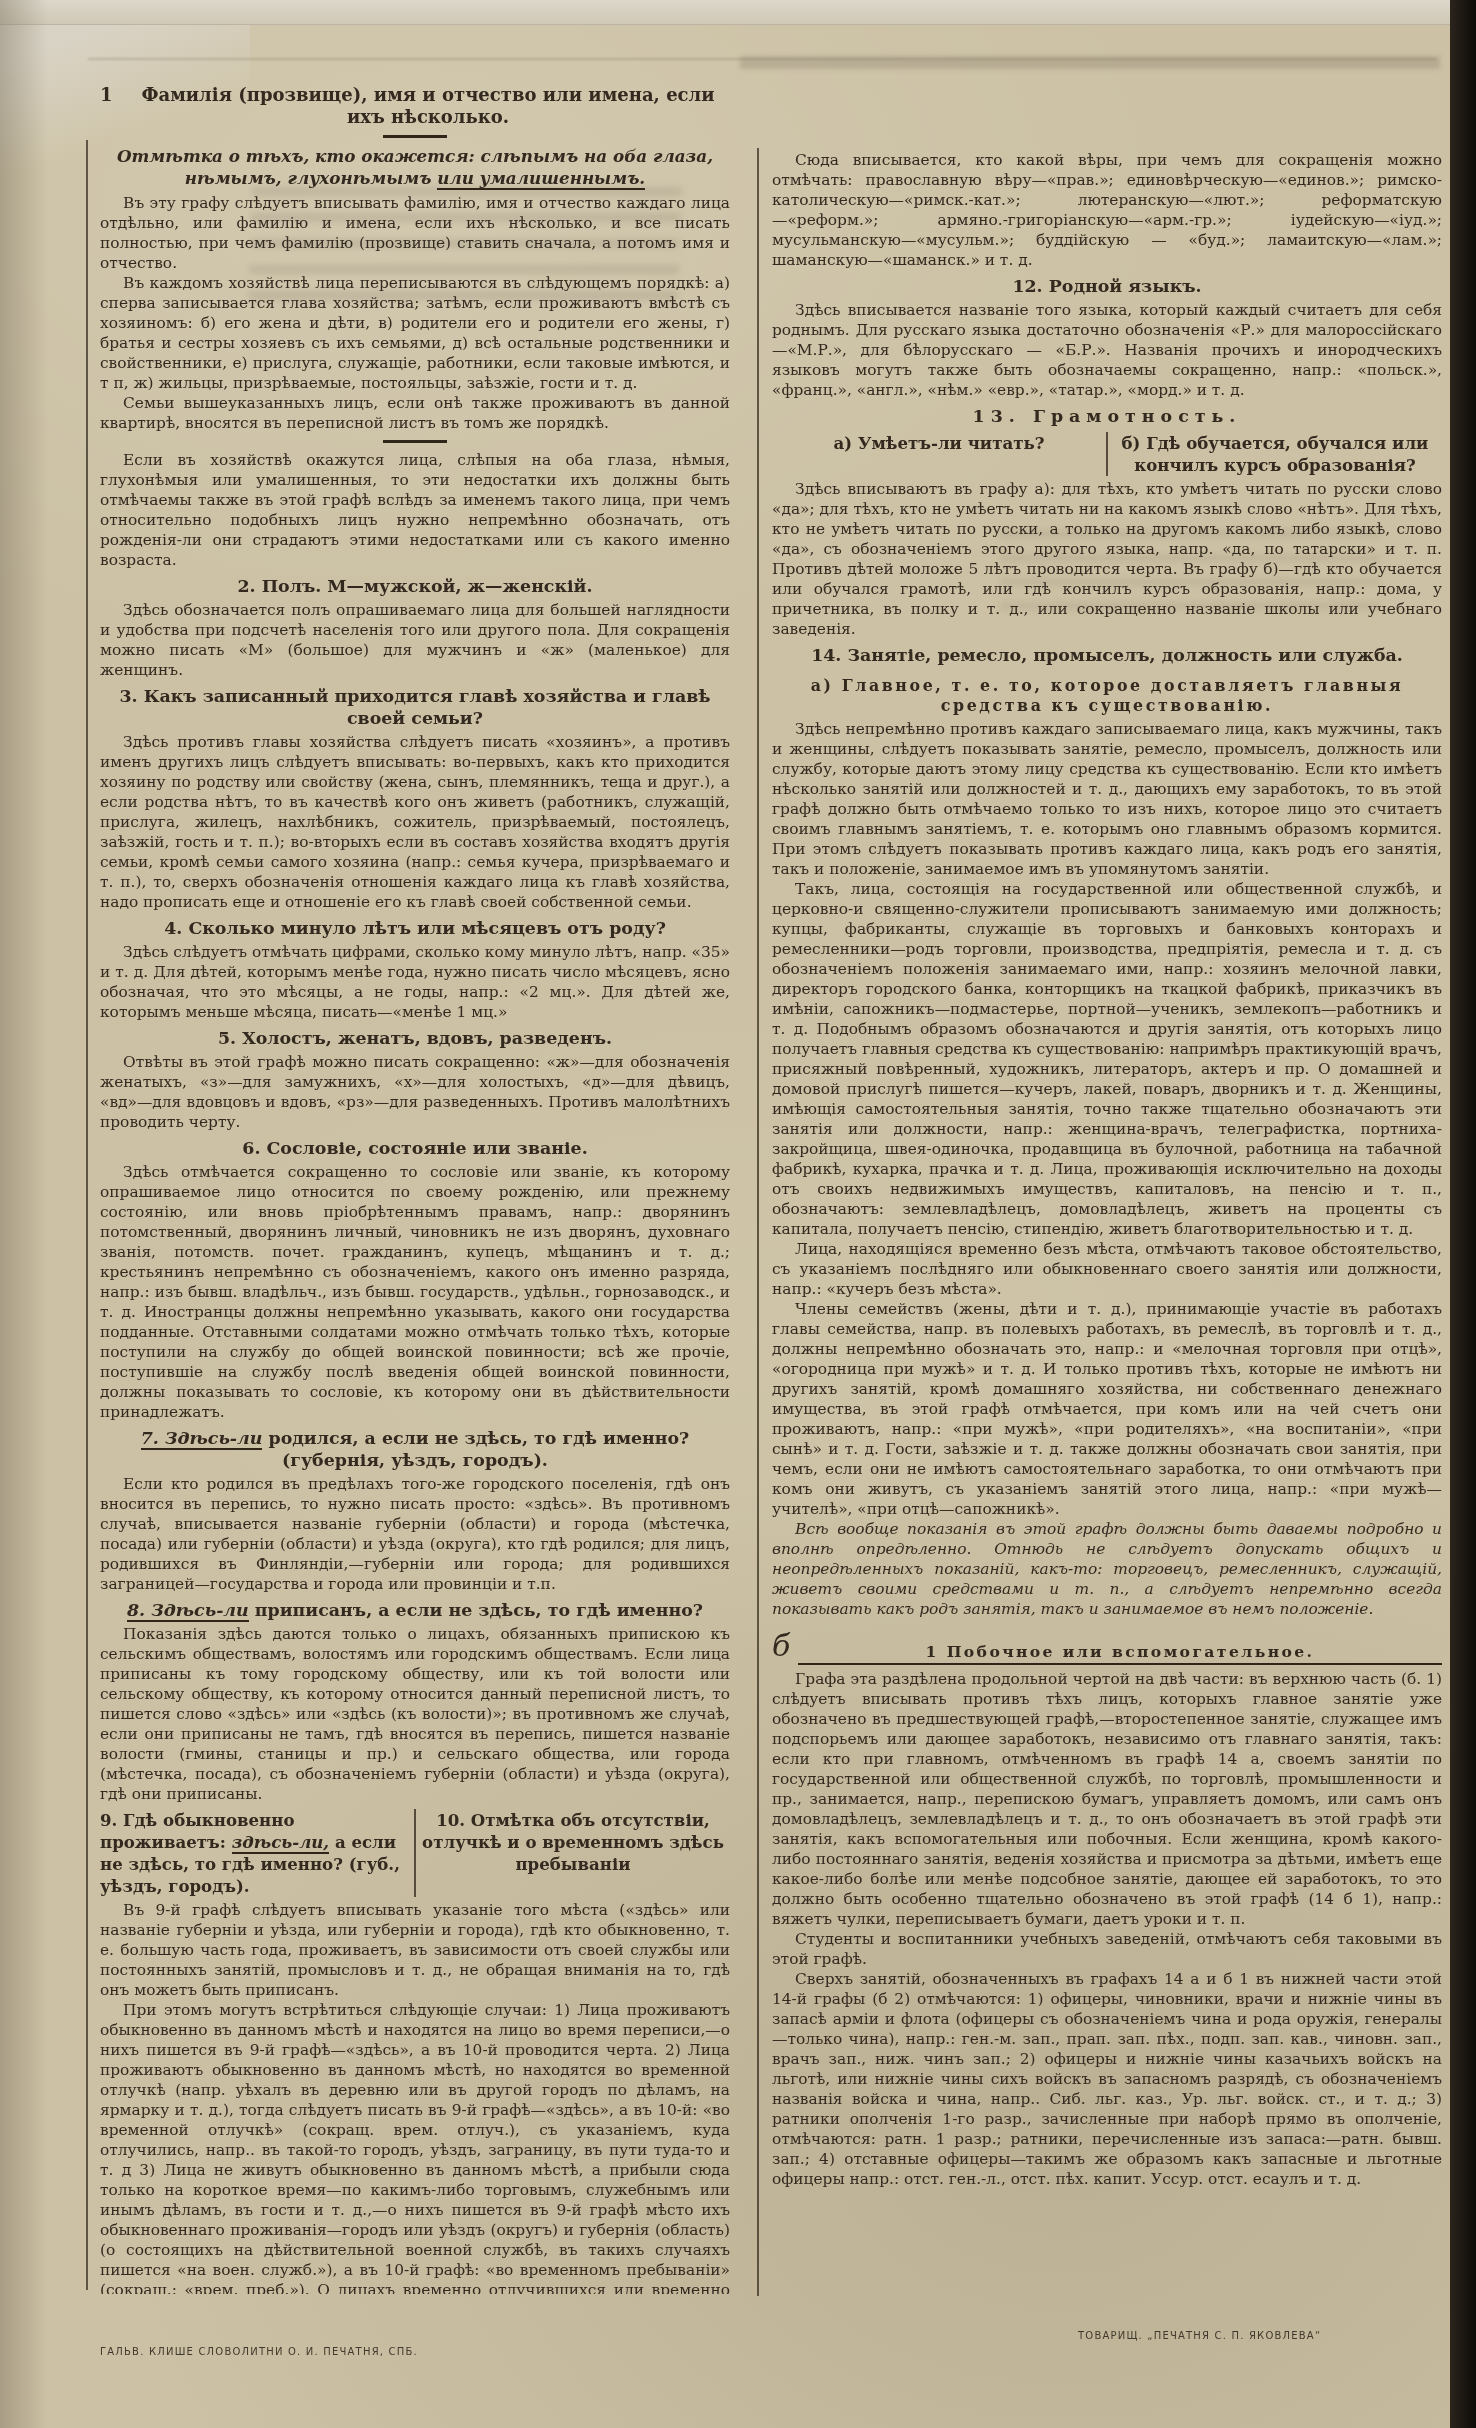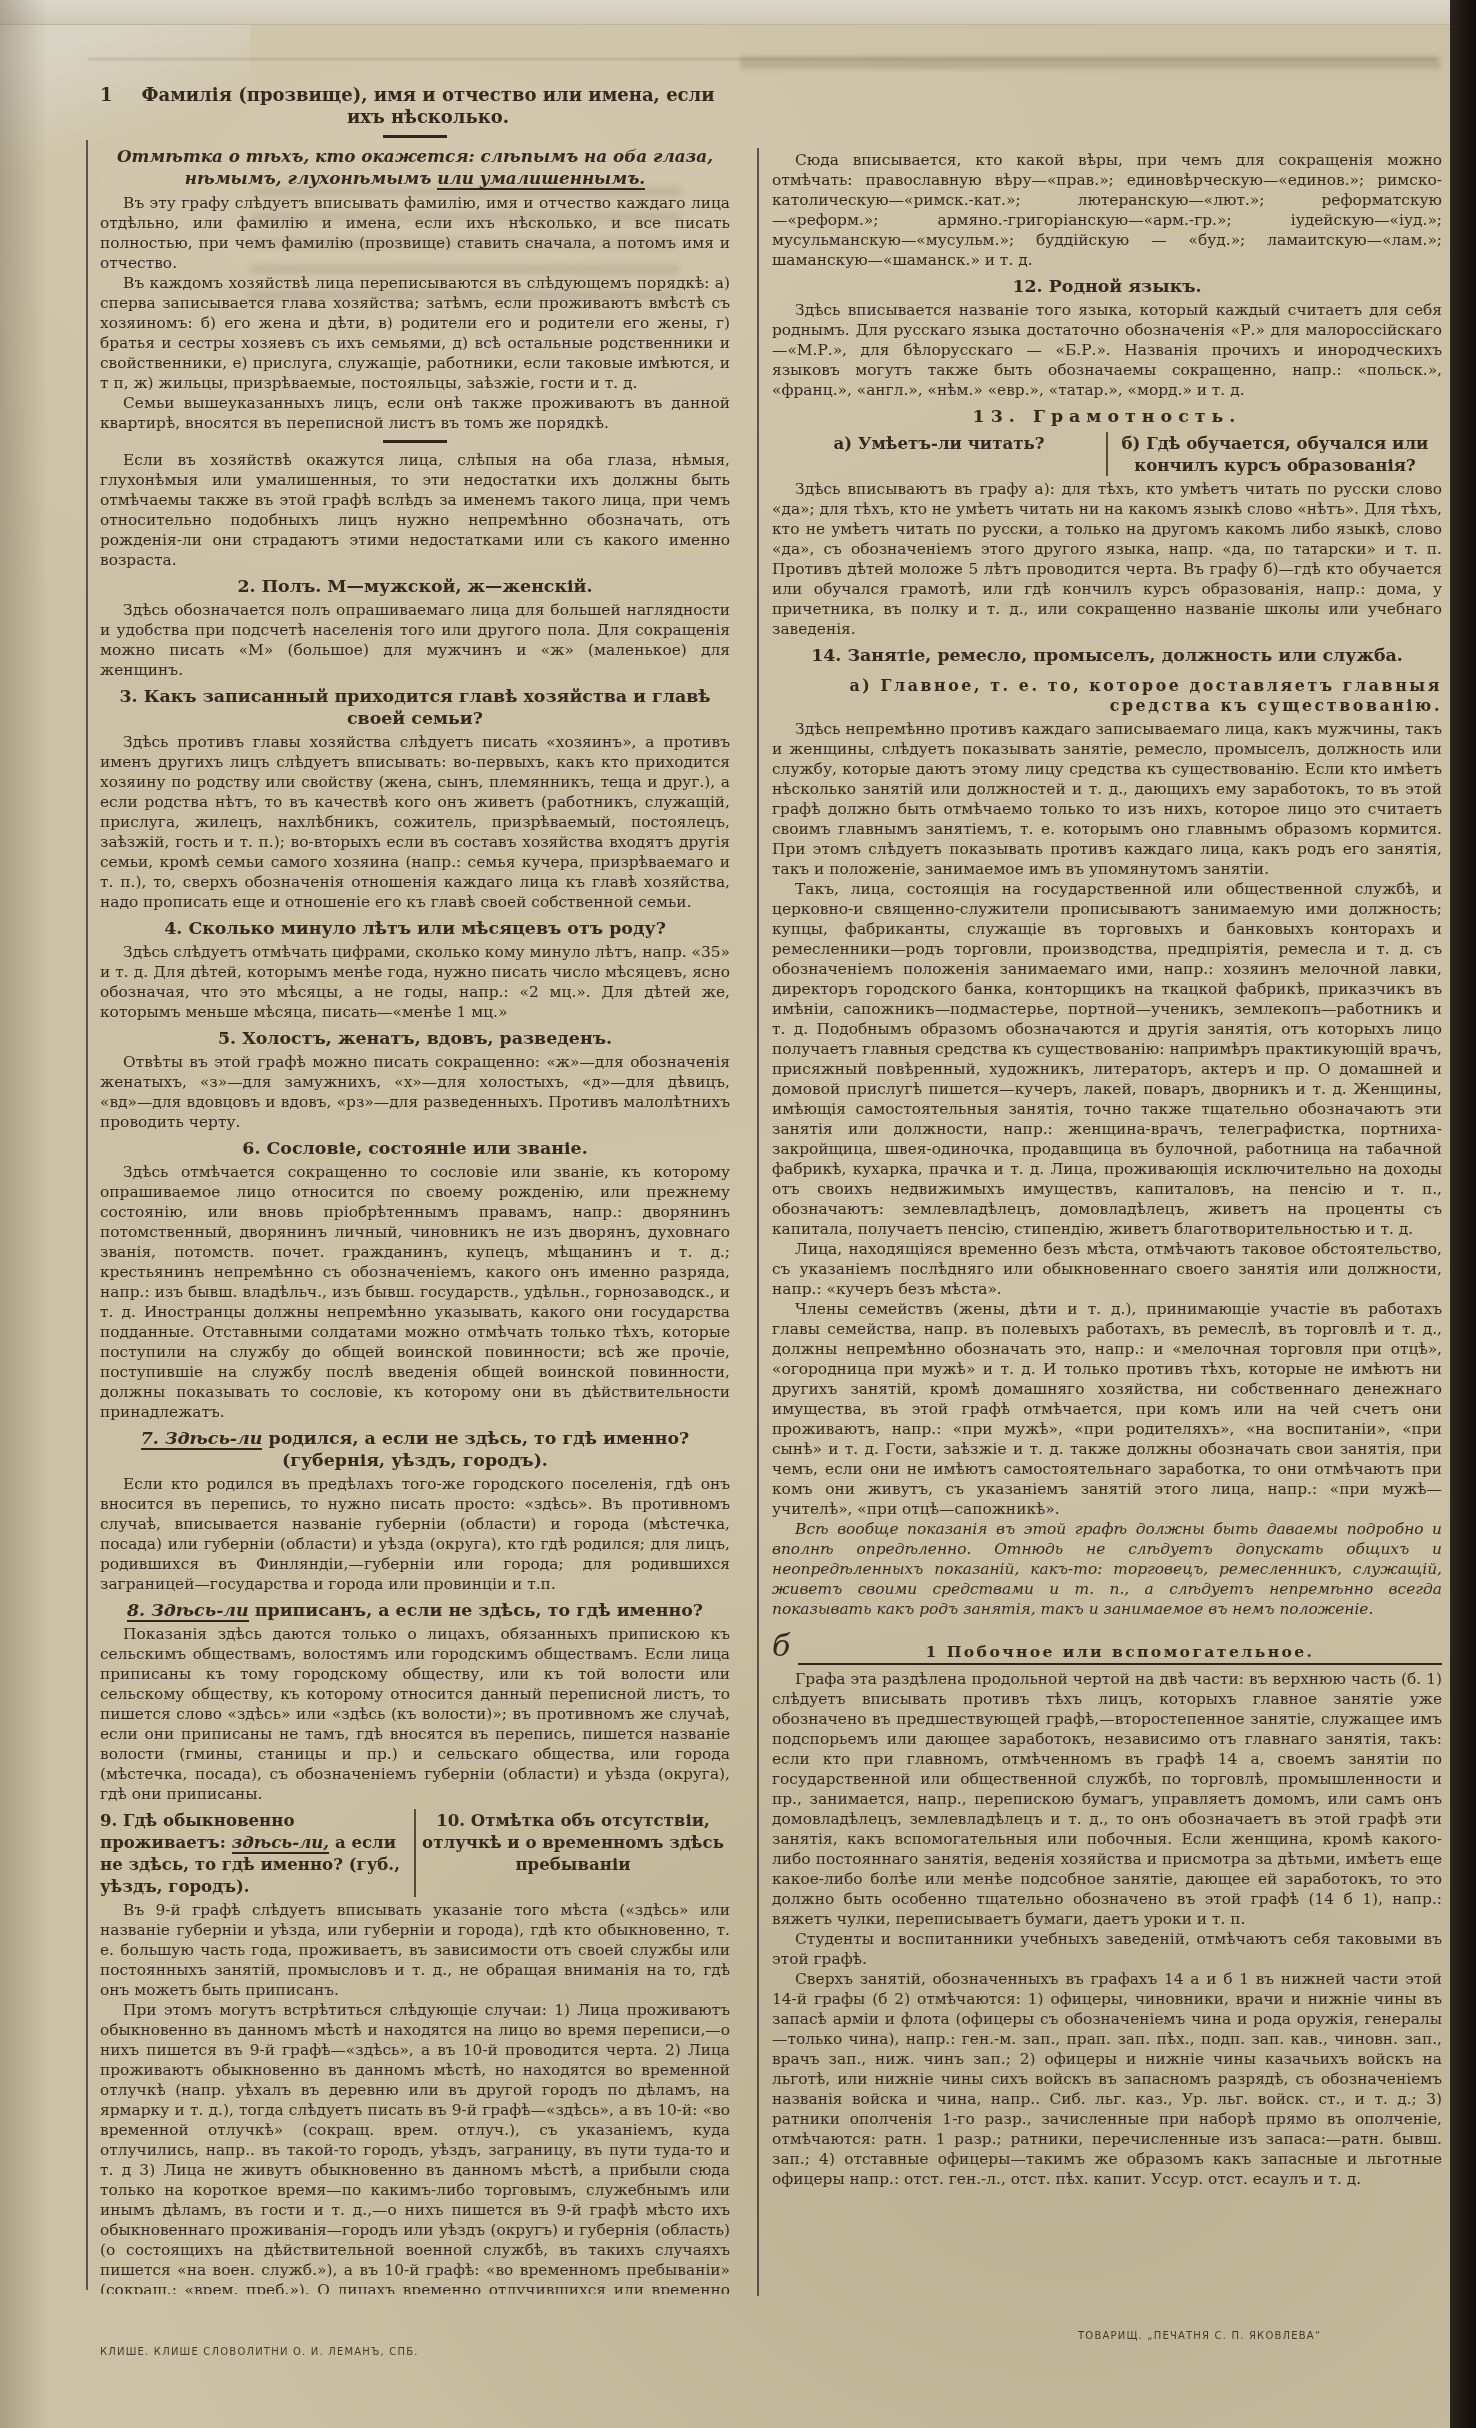--- a/index.html
+++ b/index.html
@@ -49,21 +49,21 @@
   .para{margin:0;text-indent:1.5em;}
   .h{font-weight:bold;text-align:center;text-indent:0;margin:5px 0 3px;font-size:17.4px;line-height:22px;}
   .h-first{font-size:18px;display:flex;align-items:flex-start;margin-top:0;}
   .qnum{flex:0 0 26px;text-align:left;}
   .h-first .htxt{flex:1;text-align:center;}
   .note{font-weight:bold;text-align:center;text-indent:0;font-size:16.8px;line-height:22px;margin:4px 0;font-style:italic;}
   .shortrule{width:64px;height:3px;background:#2f2619;margin:7px auto;}
   .u{border-bottom:2px solid #2f2619;}
   .it{font-style:italic;}
   .h-spread{letter-spacing:6px;}
-  .sub-spread{font-weight:bold;letter-spacing:2.6px;text-align:right;text-indent:0;margin:10px 0 3px;font-size:15.8px;}
+  .sub-spread{font-weight:bold;letter-spacing:2.6px;text-align:center;text-indent:0;margin:10px 0 3px;font-size:15.8px;}
   
   .split2{display:grid;grid-template-columns:1fr 2px 1fr;column-gap:0;margin:5px 0 3px;}
   .split2 .vdiv{background:rgba(58,48,36,.8);}
   .split2 .cell{font-weight:bold;font-size:16.6px;line-height:22px;text-align:left;text-indent:0;}
   .split2 .cell-c{text-align:center;}
   
   .b-block{display:flex;align-items:center;margin:8px 0 4px;}
   .b-label{flex:0 0 26px;font-size:30px;font-style:italic;line-height:30px;text-align:left;}
   .b-items{flex:1;margin-top:13px;}
   .b-item{font-weight:bold;letter-spacing:2.4px;text-align:center;text-indent:0;
@@ -171,17 +171,17 @@
       <div class="b-label">б</div>
       <div class="b-items">
         <div class="b-item b-item-1">1 Побочное или вспомогательное.</div>
       </div>
     </div>
     <p class="para">Графа эта раздѣлена продольной чертой на двѣ части: въ верхнюю часть (б. 1) слѣдуетъ вписывать противъ тѣхъ лицъ, которыхъ главное занятіе уже обозначено въ предшествующей графѣ,—второстепенное занятіе, служащее имъ подспорьемъ или дающее заработокъ, независимо отъ главнаго занятія, такъ: если кто при главномъ, отмѣченномъ въ графѣ 14 а, своемъ занятіи по государственной или общественной службѣ, по торговлѣ, промышленности и пр., занимается, напр., перепискою бумагъ, управляетъ домомъ, или самъ онъ домовладѣлецъ, землевладѣлецъ и т. д., то онъ обозначаетъ въ этой графѣ эти занятія, какъ вспомогательныя или побочныя. Если женщина, кромѣ какого-либо постояннаго занятія, веденія хозяйства и присмотра за дѣтьми, имѣетъ еще какое-либо болѣе или менѣе подсобное занятіе, дающее ей заработокъ, то это должно быть особенно тщательно обозначено въ этой графѣ (14 б 1), напр.: вяжетъ чулки, переписываетъ бумаги, даетъ уроки и т. п.</p>
     <p class="para">Студенты и воспитанники учебныхъ заведеній, отмѣчаютъ себя таковыми въ этой графѣ.</p>
     <p class="para">Сверхъ занятій, обозначенныхъ въ графахъ 14 а и б 1 въ нижней части этой 14-й графы (б 2) отмѣчаются: 1) офицеры, чиновники, врачи и нижніе чины въ запасѣ арміи и флота (офицеры съ обозначеніемъ чина и рода оружія, генералы—только чина), напр.: ген.-м. зап., прап. зап. пѣх., подп. зап. кав., чиновн. зап., врачъ зап., ниж. чинъ зап.; 2) офицеры и нижніе чины казачьихъ войскъ на льготѣ, или нижніе чины сихъ войскъ въ запасномъ разрядѣ, съ обозначеніемъ названія войска и чина, напр.. Сиб. льг. каз., Ур. льг. войск. ст., и т. д.; 3) ратники ополченія 1-го разр., зачисленные при наборѣ прямо въ ополченіе, отмѣчаются: ратн. 1 разр.; ратники, перечисленные изъ запаса:—ратн. бывш. зап.; 4) отставные офицеры—такимъ же образомъ какъ запасные и льготные офицеры напр.: отст. ген.-л., отст. пѣх. капит. Уссур. отст. есаулъ и т. д.</p>
   </div>
 
-  <div class="footer footer-left">КЛИШЕ. КЛИШЕ СЛОВОЛИТНИ О. И. ЛЕМАНЪ, СПБ.</div>
+  <div class="footer footer-left">ГАЛЬВ. КЛИШЕ СЛОВОЛИТНИ О. И. ПЕЧАТНЯ, СПБ.</div>
   <div class="footer footer-right">ТОВАРИЩ. „ПЕЧАТНЯ С. П. ЯКОВЛЕВА“</div>
 
   <div class="edge-right"></div>
 </div>
 
 </body></html>

